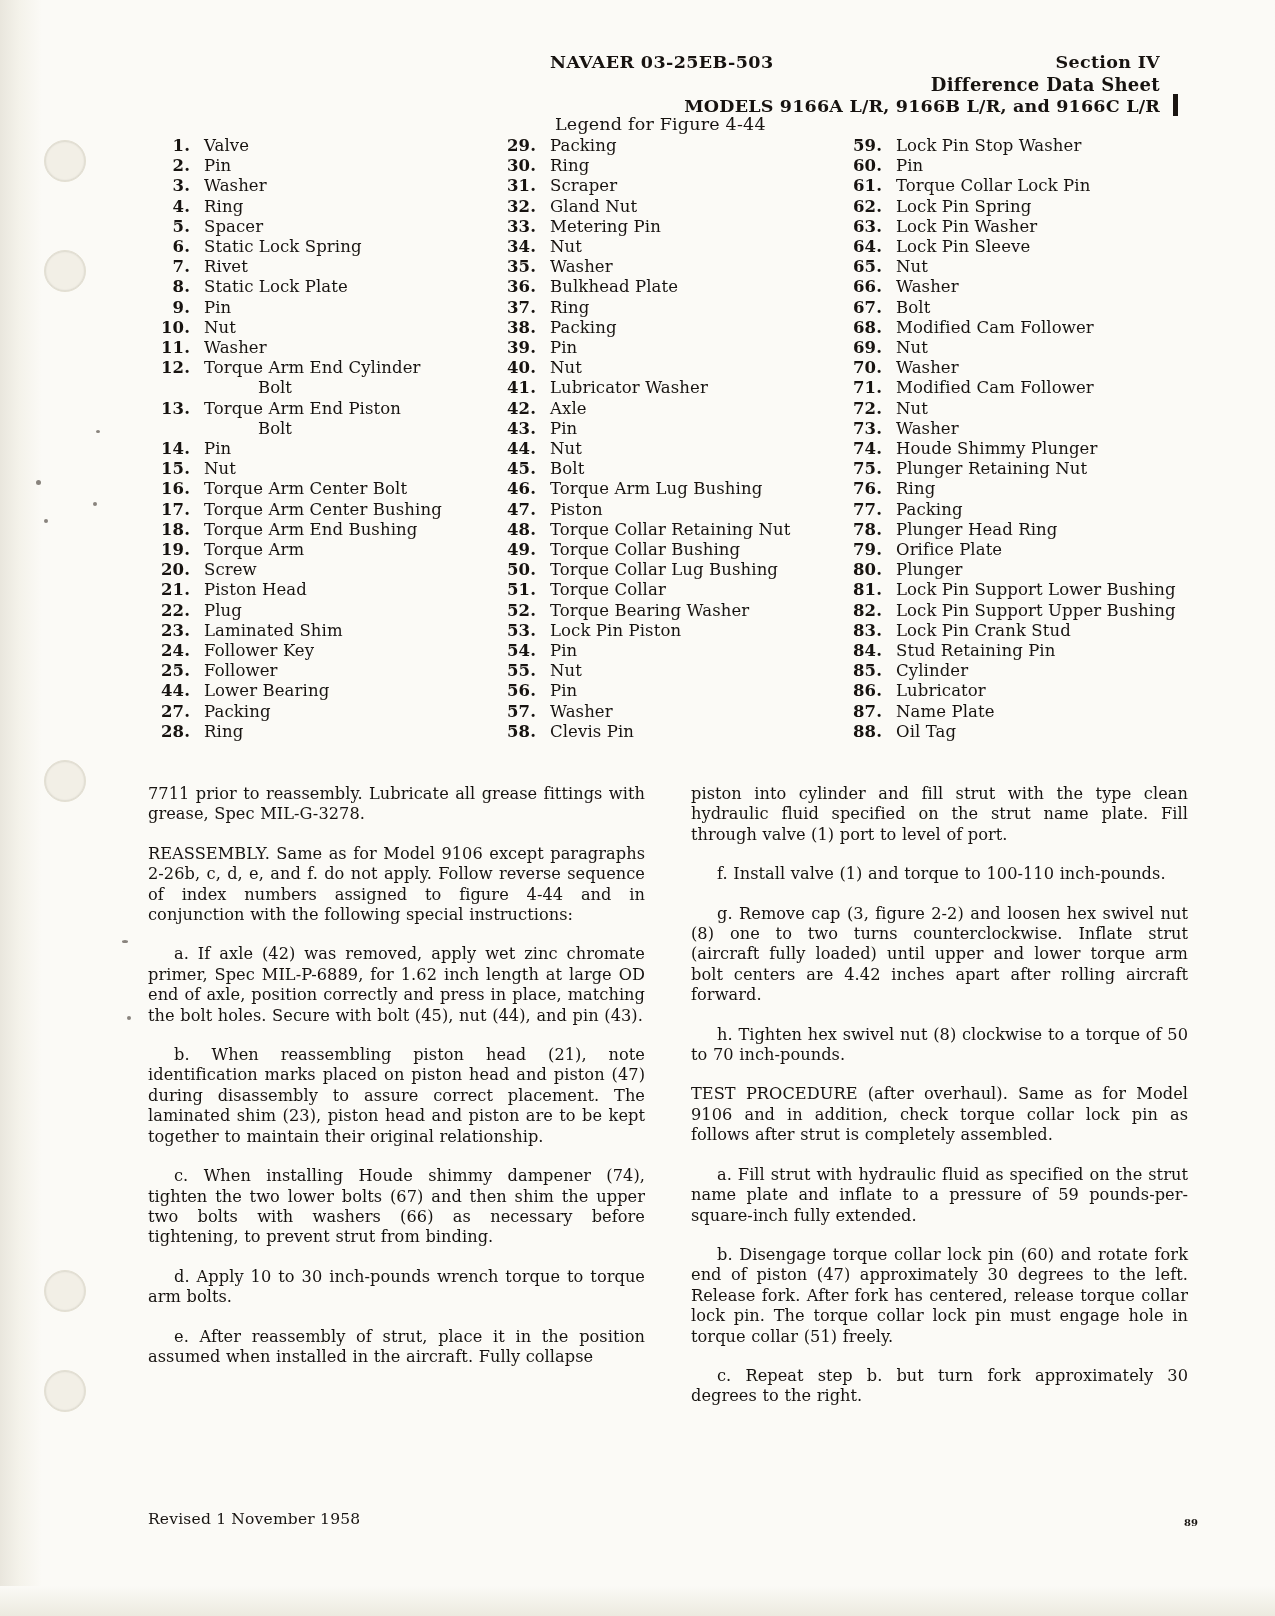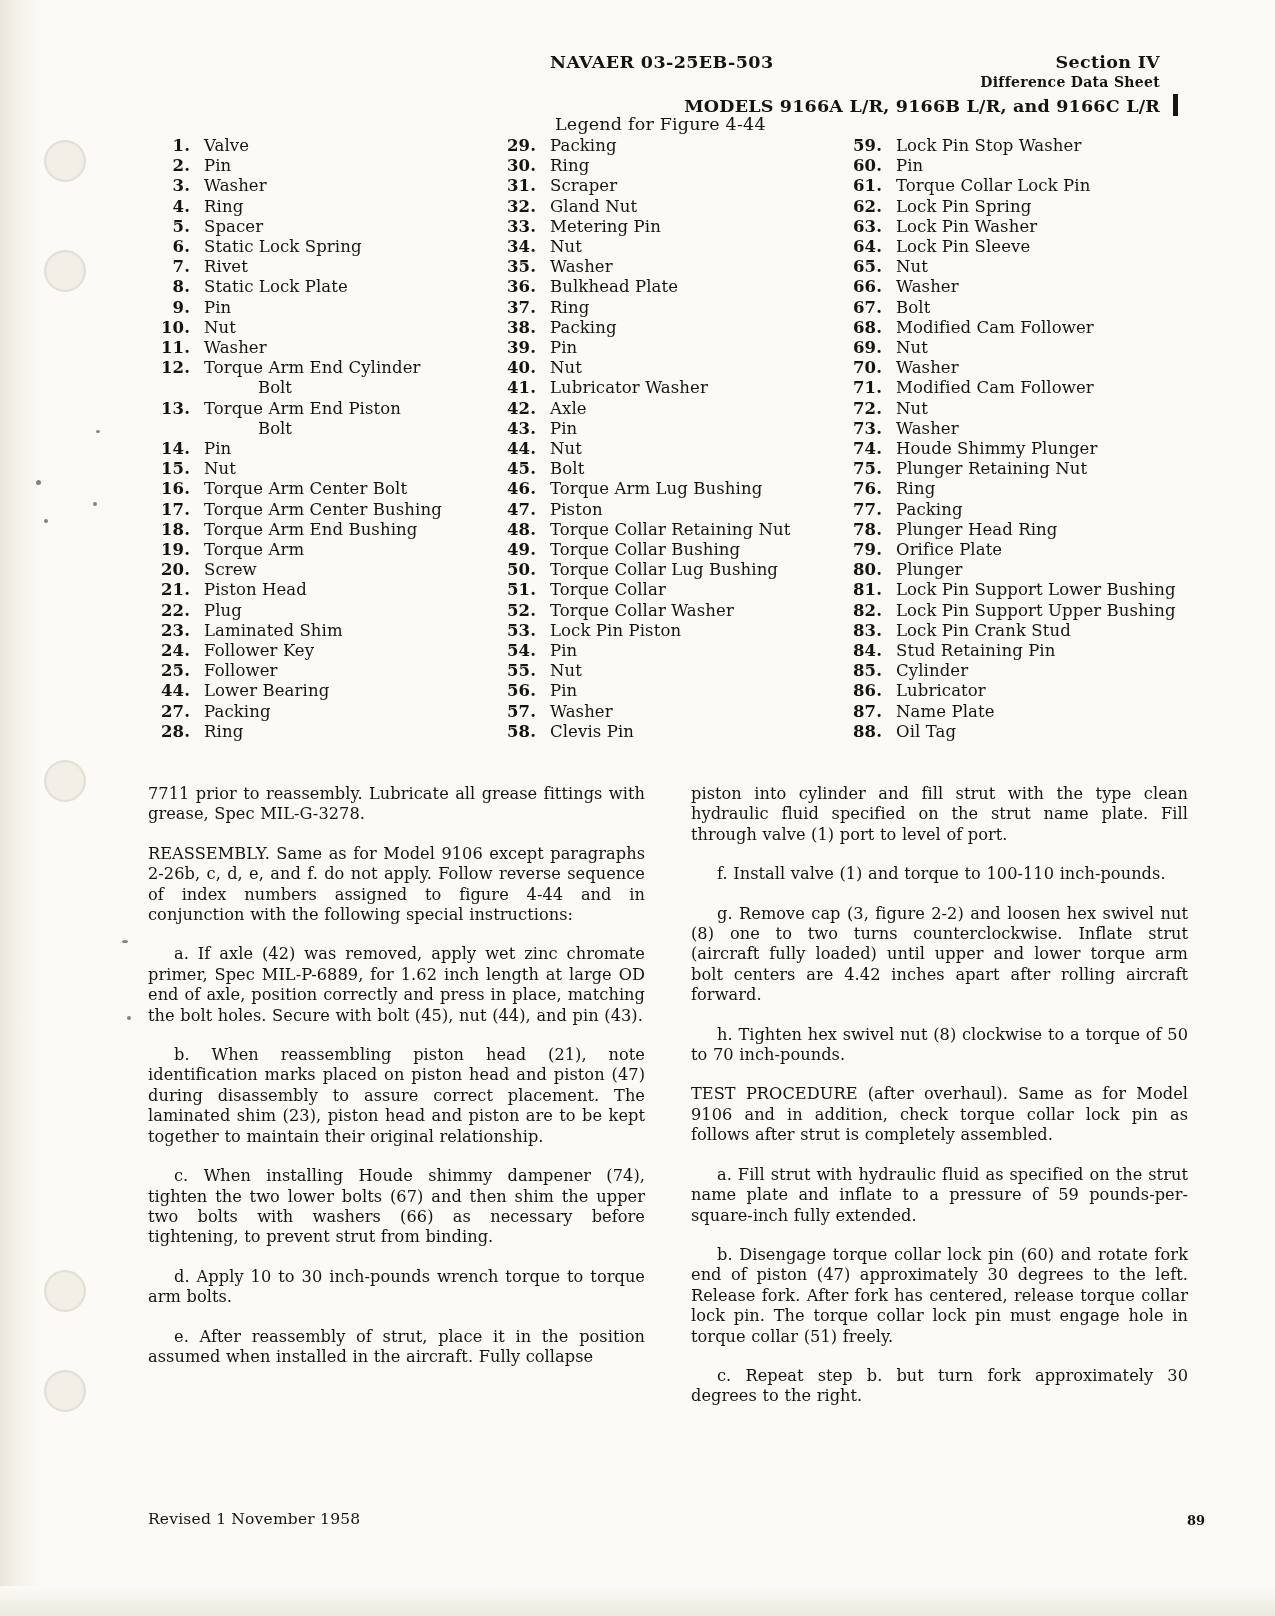--- a/index.html
+++ b/index.html
@@ -70,21 +70,21 @@
     top: 4px;
     font-size: 17.5px;
     font-weight: bold;
     letter-spacing: 0.3px;
     margin-left: 28px;
   }
   .hdr-dds {
     position: absolute;
     right: 30px;
     top: 26px;
-    font-size: 14px;
+    font-size: 18px;
     font-weight: bold;
     letter-spacing: 0.3px;
   }
   .hdr-models {
     position: absolute;
     right: 30px;
     top: 48px;
     font-size: 17.5px;
     font-weight: bold;
     letter-spacing: 0.2px;
@@ -161,23 +161,23 @@
   
   .footer-left {
     position: absolute;
     left: 148px;
     bottom: 88px;
     font-size: 15.5px;
     letter-spacing: 0.2px;
   }
   .footer-right {
     position: absolute;
-    right: 103px;
+    right: 110px;
     bottom: 88px;
-    font-size: 13px;
+    font-size: 10px;
     font-weight: bold;
     margin-left: 24px;
   }
   .speck {
     position: absolute;
     background: #4b443c;
     border-radius: 50%;
     opacity: 0.65;
   }
 </style>
@@ -417,21 +417,21 @@
         <div class="legend-row">
           <span class="legend-num">50.</span>
           <span class="legend-label">Torque Collar Lug Bushing</span>
         </div>
         <div class="legend-row">
           <span class="legend-num">51.</span>
           <span class="legend-label">Torque Collar</span>
         </div>
         <div class="legend-row">
           <span class="legend-num">52.</span>
-          <span class="legend-label">Torque Collar Washer</span>
+          <span class="legend-label">Torque Bearing Washer</span>
         </div>
         <div class="legend-row">
           <span class="legend-num">53.</span>
           <span class="legend-label">Lock Pin Piston</span>
         </div>
         <div class="legend-row">
           <span class="legend-num">54.</span>
           <span class="legend-label">Pin</span>
         </div>
         <div class="legend-row">

